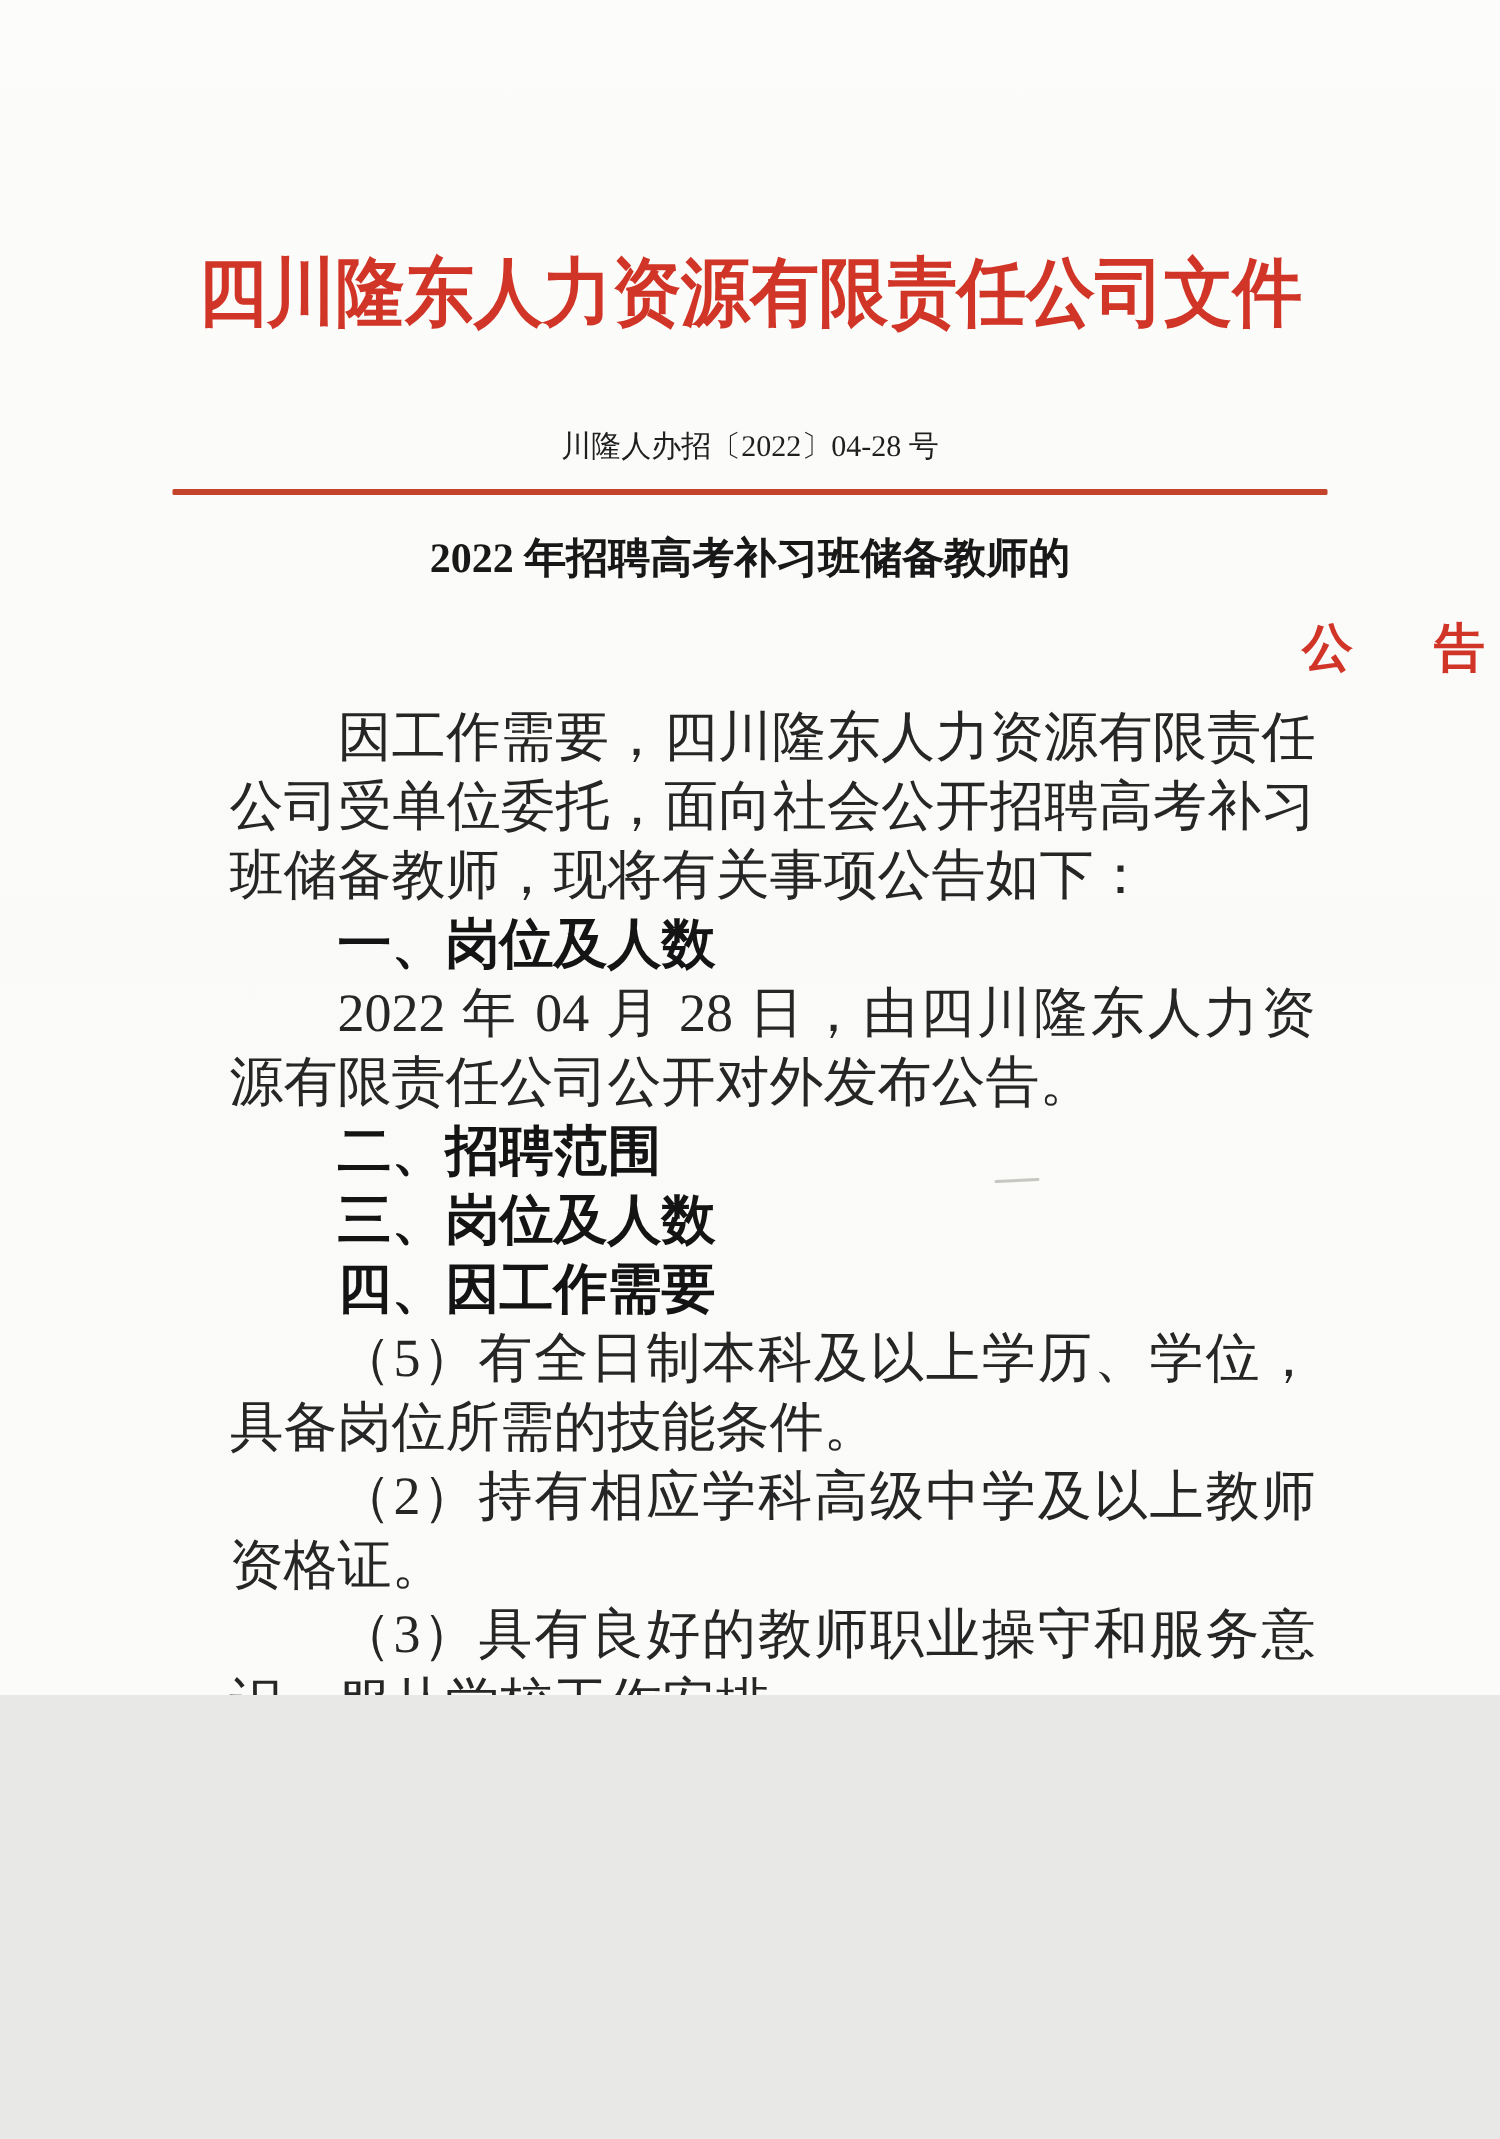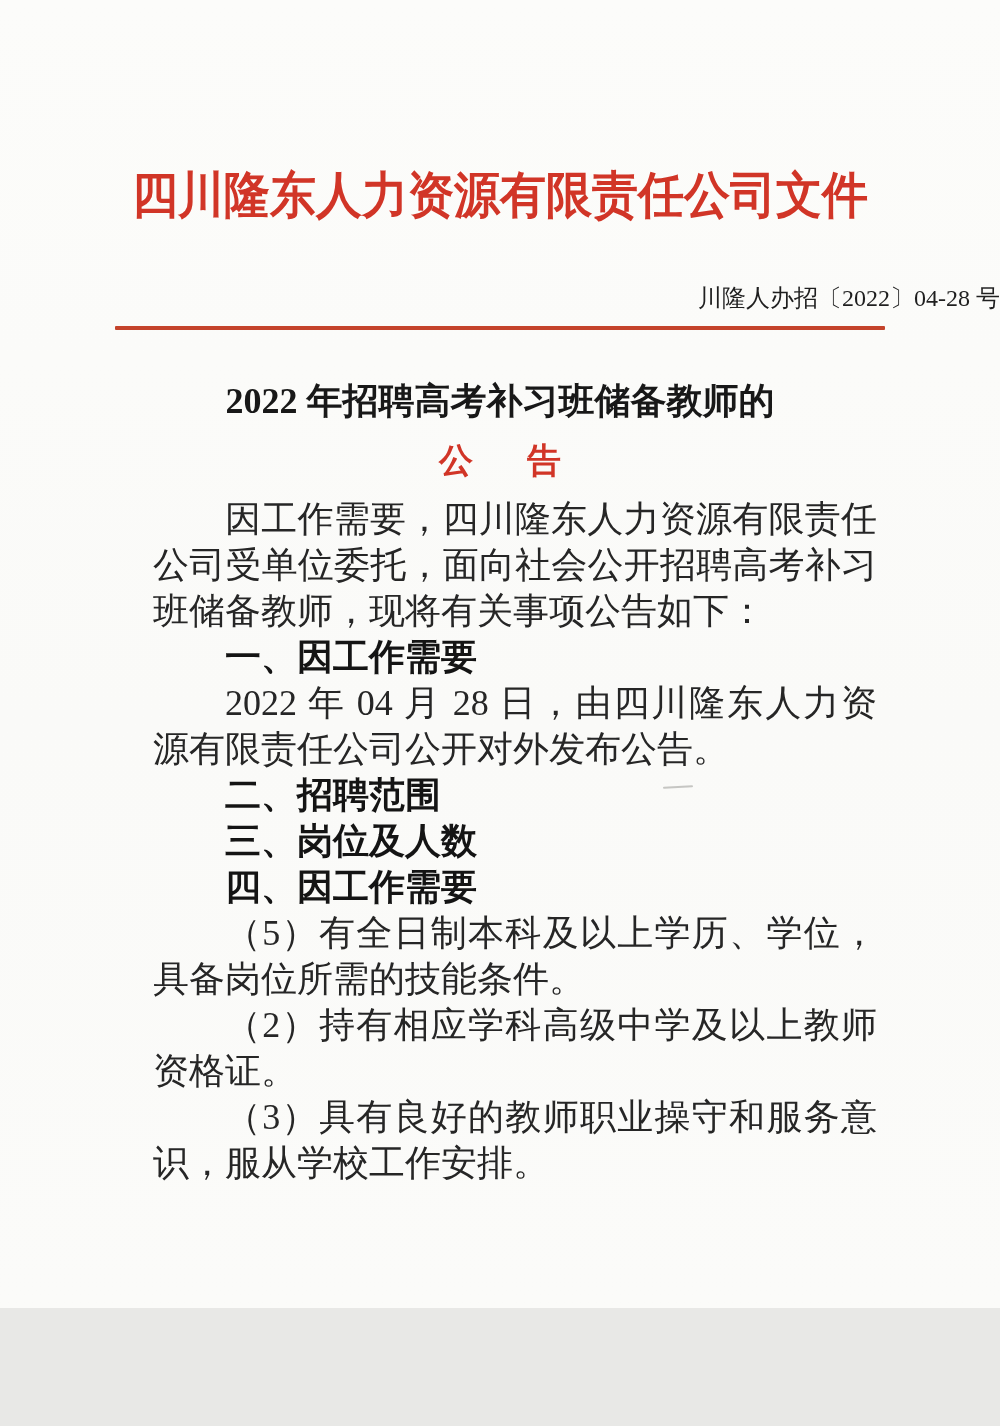--- a/index.html
+++ b/index.html
@@ -8,21 +8,21 @@
     --rule-red: #c4432b;
     --text-color: #262626;
   }
   * { margin: 0; padding: 0; box-sizing: border-box; }
   html, body { background: #e8e8e6; }
   body { font-family: "Liberation Serif", "DejaVu Serif", serif; }
 
   .page {
     position: relative;
     width: 1000px;
-    height: 1308px;
+    height: 1130px;
     margin: 0 auto;
     background: var(--paper-color);
     background-image: linear-gradient(180deg, #fcfcfa 0%, #fafaf8 55%, #fbfbf9 100%);
     overflow: hidden;
     color: var(--text-color);
   }
 
   .org-title {
     padding-top: 140px;
     font-size: 46px;
@@ -30,49 +30,49 @@
     font-weight: bold;
     text-align: center;
     color: var(--accent-red);
     letter-spacing: 0px;
     transform: scaleY(1.08);
     transform-origin: top center;
   }
 
   .doc-number {
     margin-top: 60px;
-    font-size: 24px;
+    font-size: 20px;
     line-height: 32px;
-    text-align: right;
+    text-align: center;
     color: #1f1f1f;
   }
 
   .red-rule {
     width: 770px;
     height: 4px;
     margin: 12px auto 0 auto;
     background: var(--rule-red);
     border-radius: 1px;
   }
 
   .doc-title {
-    margin-top: 52px;
-    font-size: 36px;
+    margin-top: 24px;
+    font-size: 28px;
     line-height: 38px;
     font-weight: bold;
     text-align: center;
     color: #181818;
   }
 
   .notice-subtitle {
     margin-top: 20px;
     font-size: 34px;
     line-height: 42px;
     font-weight: bold;
-    text-align: center;
+    text-align: right;
     color: var(--accent-red);
     letter-spacing: 10px;
     padding-left: 10px;
   }
 
   .doc-body {
     margin: 14px 123px 0 153px;
     font-size: 36px;
     line-height: 46px;
     text-align: justify;
@@ -122,21 +122,21 @@
 
   <div class="red-rule"></div>
 
   <div class="doc-title">2022 年招聘高考补习班储备教师的</div>
 
   <div class="notice-subtitle">公　告</div>
 
   <div class="doc-body">
     <p>因工作需要，四川隆东人力资源有限责任公司受单位委托，面向社会公开招聘高考补习班储备教师，现将有关事项公告如下：</p>
 
-    <p class="heading">一、因工作需要</p>
+    <p class="heading">一、岗位及人数</p>
 
     <p>2022 年 04 月 28 日，由四川隆东人力资源有限责任公司公开对外发布公告。</p>
 
     <p class="heading">二、招聘范围</p>
 
 
     <p class="heading">三、岗位及人数</p>
 
 
     <p class="heading">四、因工作需要</p>

